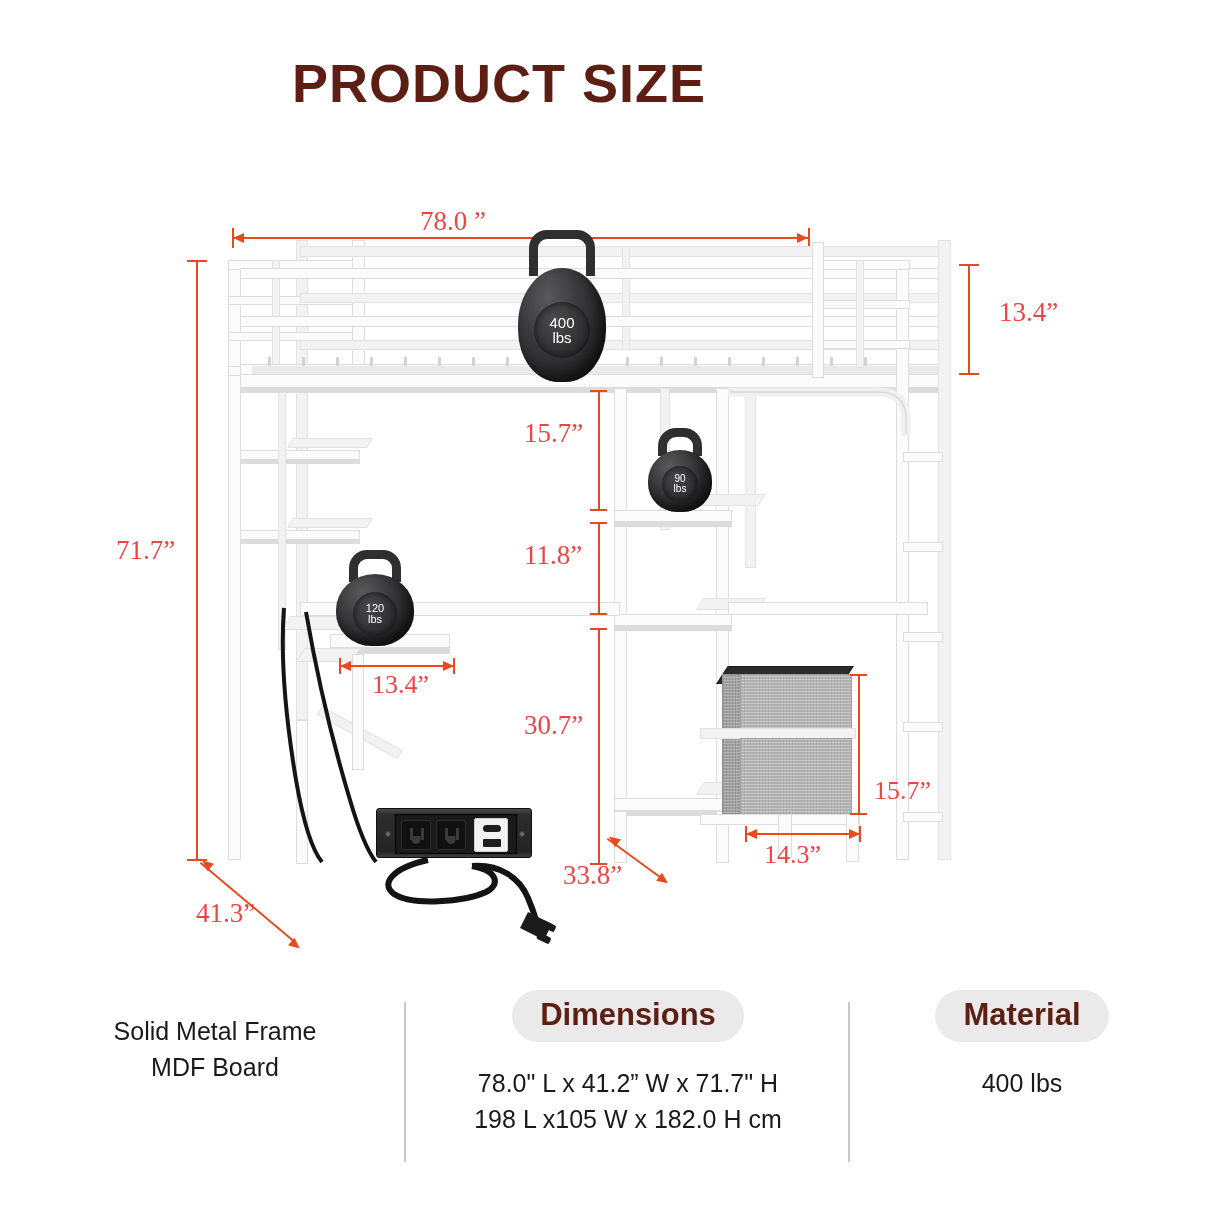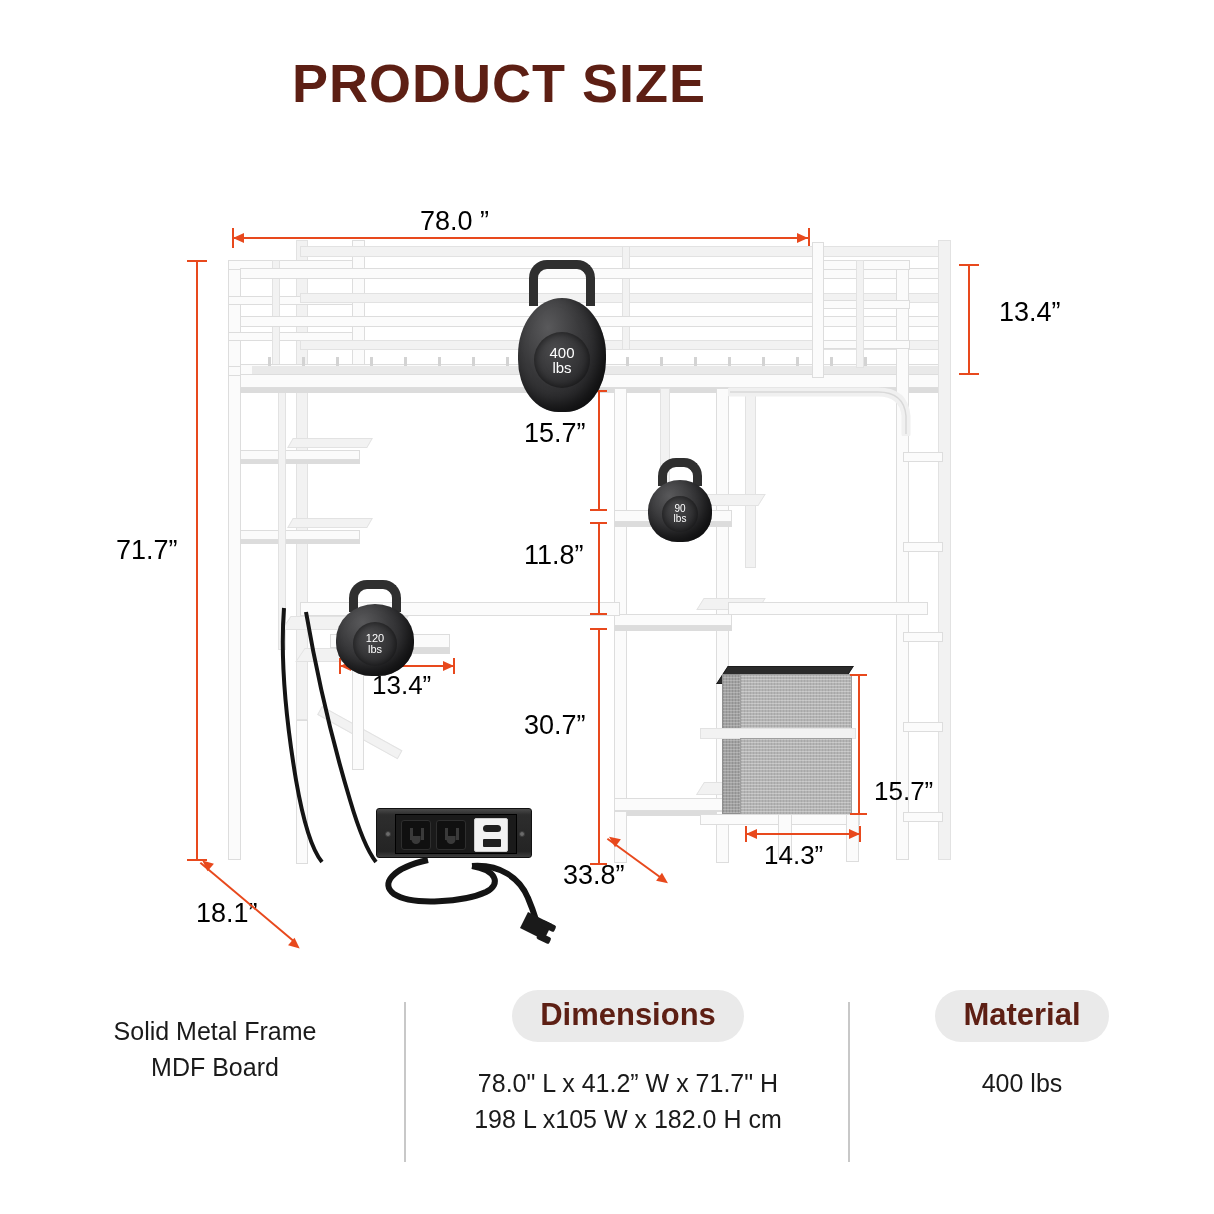--- a/index.html
+++ b/index.html
@@ -30,24 +30,24 @@
   
   #stage {
     position: absolute;
     left: 0; top: 150px;
     width: 1214px; height: 830px;
   }
 
   
   .dim {
     position: absolute;
-    color: #000000;
+    color: #ef4444;
     font-size: 27px;
     white-space: nowrap;
-    font-family: Liberation Sans, sans-serif;
+    font-family: Liberation Serif, serif;
   }
   .dim.small { font-size: 26px; }
 
   
   .hline { position: absolute; height: 2px; background: #e8491d; }
   .vline { position: absolute; width: 2px; background: #e8491d; }
   .tickv { position: absolute; width: 2px; background: #e8491d; }
   .tickh { position: absolute; height: 2px; background: #e8491d; }
   .diag  { position: absolute; height: 2px; background: #e8491d; transform-origin: 0 0; }
 
@@ -84,21 +84,21 @@
       #a2a2a2;
     border: 1px solid #8f8f8f;
   }
   .binmouth {
     position: absolute;
     background: #2b2b2b;
     border: 1px solid #1c1c1c;
   }
 
   
-  .kb { position: absolute; margin-top: 30px; }
+  .kb { position: absolute; }
   .kb .handle {
     position: absolute; left: 50%; transform: translateX(-50%);
     border: 9px solid #2f2f2f;
     border-bottom: none;
     border-radius: 18px 18px 0 0;
     background: transparent;
   }
   .kb .body {
     position: absolute; left: 0; top: 0;
     border-radius: 50% 50% 46% 46%;
@@ -213,21 +213,21 @@
     <div class="dim" style="left:999px; top:147px;">13.4”</div>
     <div class="vline" style="left:968px; top:114px; height:110px;"></div>
     <div class="tickh" style="left:959px; top:114px; width:20px;"></div>
     <div class="tickh" style="left:959px; top:223px; width:20px;"></div>
 
     <div class="dim" style="left:116px; top:385px;">71.7”</div>
     <div class="vline" style="left:196px; top:110px; height:600px;"></div>
     <div class="tickh" style="left:187px; top:110px; width:20px;"></div>
     <div class="tickh" style="left:187px; top:709px; width:20px;"></div>
 
-    <div class="dim" style="left:196px; top:748px;">18.1”</div>
+    <div class="dim" style="left:196px; top:748px;">41.3”</div>
     <div class="diag" style="left:201px; top:712px; width:124px; transform: rotate(40deg);"></div>
     <div class="ahL" style="left:201px; top:709px; transform: rotate(40deg);"></div>
     <div class="ahR" style="left:290px; top:790px; transform: rotate(40deg);"></div>
 
     <div class="bar" style="left:228px; top:110px; width:13px; height:600px;"></div>
     <div class="bar lite" style="left:296px; top:90px; width:12px; height:480px;"></div>
 
     <div class="bar" style="left:228px; top:110px; width:130px; height:10px;"></div>
     <div class="bar" style="left:228px; top:146px; width:130px; height:9px;"></div>
     <div class="bar" style="left:228px; top:182px; width:130px; height:9px;"></div>

